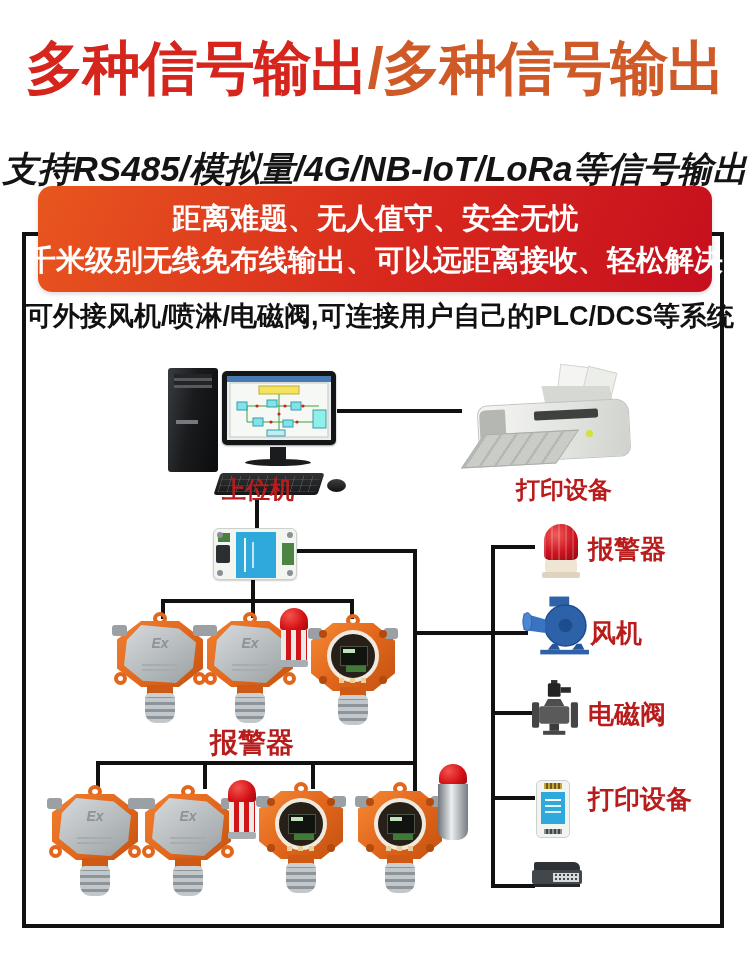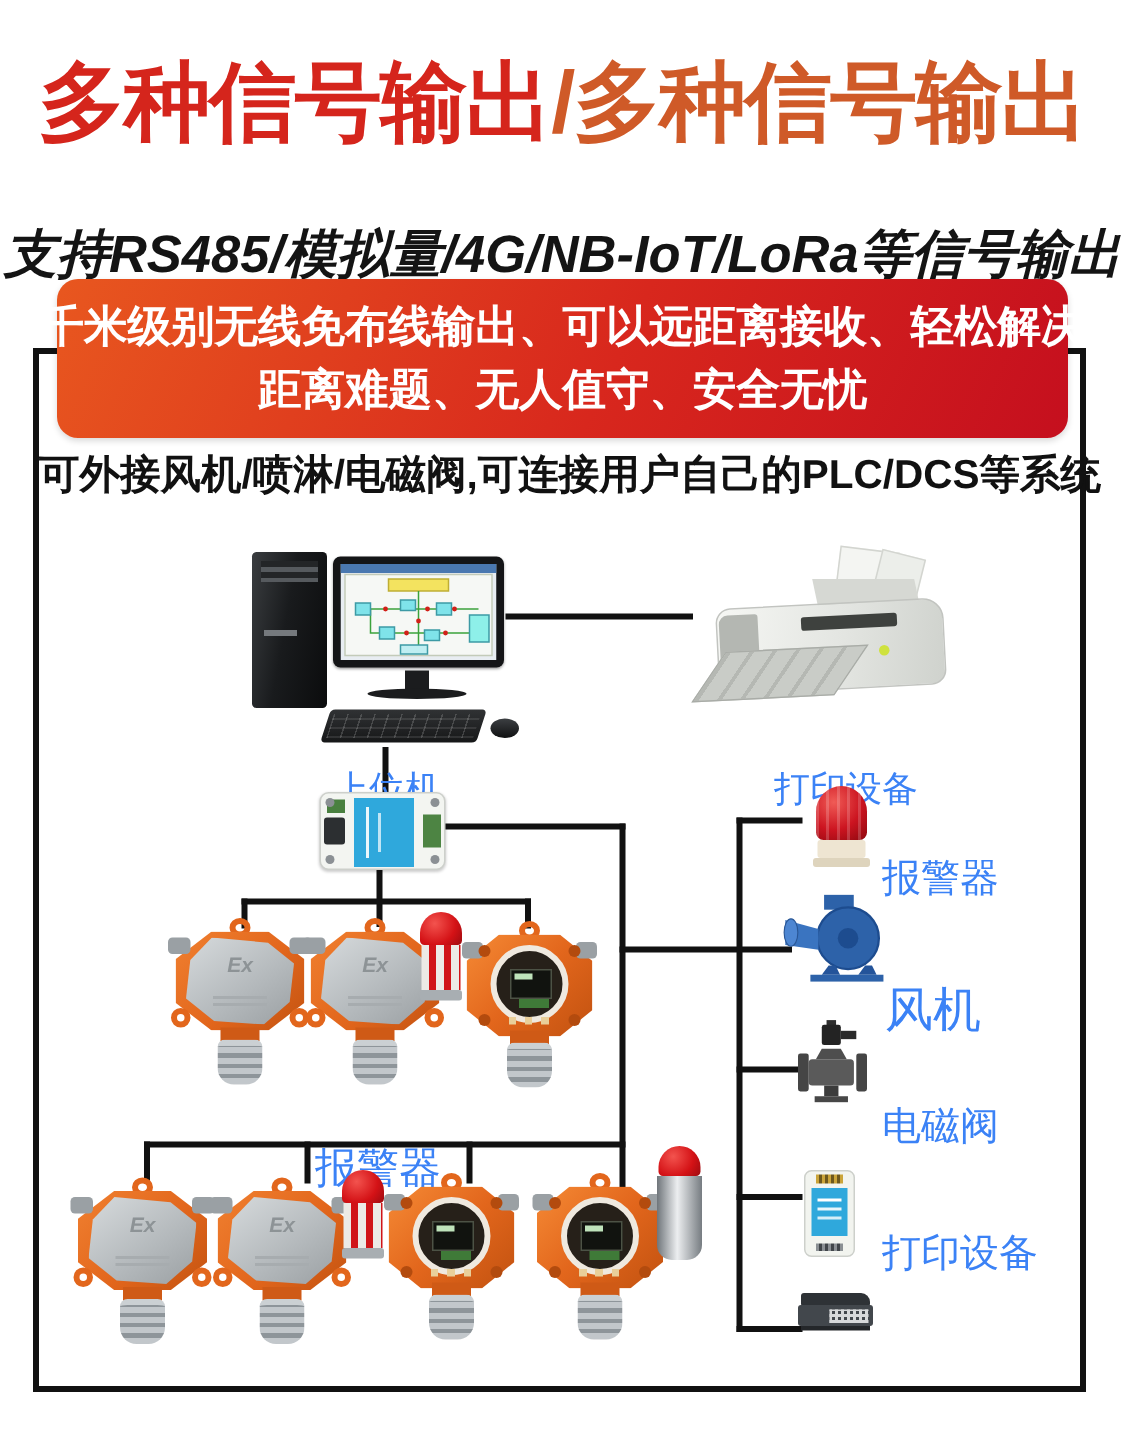--- a/index.html
+++ b/index.html
@@ -38,21 +38,21 @@
   
   .frame {
     position:absolute; left:22px; top:232px; width:702px; height:696px;
     border:4px solid var(--line-color); background:#fff; z-index:1;
   }
   .caption {
     position:absolute; left:0; top:62px; width:694px; text-align:center;
     font-size:27px; font-weight:600; color:#111; white-space:nowrap;
   }
   .line { position:absolute; background:var(--line-color); }
-  .lbl  { position:absolute; font-weight:400; color:#3b82f6; white-space:nowrap;margin-top:36px; }
+  .lbl  { position:absolute; font-weight:700; color:#b91c1c; white-space:nowrap; }
   
   .pc { position:absolute; left:139px; top:129px; width:182px; height:142px; }
   .tower {
     position:absolute; left:3px; top:3px; width:50px; height:104px; border-radius:3px;
     background:linear-gradient(100deg,#3a3d40 0%,#191b1d 45%,#0b0c0d 100%);
   }
   .tower::before{ content:""; position:absolute; left:6px; top:6px; width:38px; height:14px;
     background:repeating-linear-gradient(0deg,#565a5e 0 3px,#232527 3px 7px); }
   .tower::after{ content:""; position:absolute; left:8px; top:52px; width:22px; height:4px; background:#75797d; }
   .monitor {
@@ -169,22 +169,22 @@
 </style>
 </head>
 <body>
 
 <div class="title">
   <span class="t-red">多种信号输出</span><span class="t-orange">/多种信号输出</span>
 </div>
 <div class="subtitle">支持RS485/模拟量/4G/NB-IoT/LoRa等信号输出</div>
 
 <div class="banner">
+  <div>距离难题、无人值守、安全无忧</div>
   <div>千米级别无线免布线输出、可以远距离接收、轻松解决</div>
-  <div>距离难题、无人值守、安全无忧</div>
 </div>
 
 <div class="frame">
 
   <div class="caption">可外接风机/喷淋/电磁阀,可连接用户自己的PLC/DCS等系统</div>
 
   <div class="line" style="left:311px;top:173px;width:125px;height:4px"></div>
   <div class="line" style="left:229px;top:262px;width:4px;height:32px"></div>
   <div class="line" style="left:269px;top:313px;width:122px;height:4px"></div>
   <div class="line" style="left:387px;top:313px;width:4px;height:244px"></div>
@@ -380,21 +380,21 @@
   <svg class="svgdev" style="left:496px;top:360px" width="70" height="62" viewBox="0 0 92 80">
     <rect x="36" y="0" width="26" height="13" style="fill:var(--fan-blue)"></rect>
     <circle cx="57" cy="38" r="27" style="fill:var(--fan-blue)" stroke="#1d4c8f" stroke-width="2"></circle>
     <circle cx="57" cy="38" r="9" fill="#1d4c8f"></circle>
     <polygon points="2,22 31,30 31,48 2,44" fill="#3a74c0"></polygon>
     <ellipse cx="7" cy="33" rx="6" ry="12" fill="#4d86d2" stroke="#2a5796"></ellipse>
     <polygon points="40,62 34,70 50,70 46,62" fill="#24549a"></polygon>
     <polygon points="72,62 66,70 82,70 78,62" fill="#24549a"></polygon>
     <rect x="24" y="70" width="64" height="6" style="fill:var(--fan-blue)"></rect>
   </svg>
-  <div class="lbl" style="left:564px;top:380px;font-size:32px">风机</div>
+  <div class="lbl" style="left:564px;top:380px;font-size:26px">风机</div>
 
   <svg class="svgdev" style="left:506px;top:444px" width="46" height="62" viewBox="0 0 58 78">
     <rect x="24" y="0" width="8" height="5" fill="#2e2e2e"></rect>
     <rect x="20" y="4" width="16" height="17" rx="2" fill="#232323"></rect>
     <rect x="36" y="9" width="13" height="7" fill="#2a2a2a"></rect>
     <polygon points="20,24 36,24 41,33 15,33" fill="#4e4e4e"></polygon>
     <rect x="9" y="33" width="38" height="22" rx="3" fill="#5a5a5a"></rect>
     <rect x="0" y="28" width="9" height="32" rx="2" fill="#454545"></rect>
     <rect x="49" y="28" width="9" height="32" rx="2" fill="#454545"></rect>
     <rect x="22" y="55" width="12" height="9" fill="#3c3c3c"></rect>

